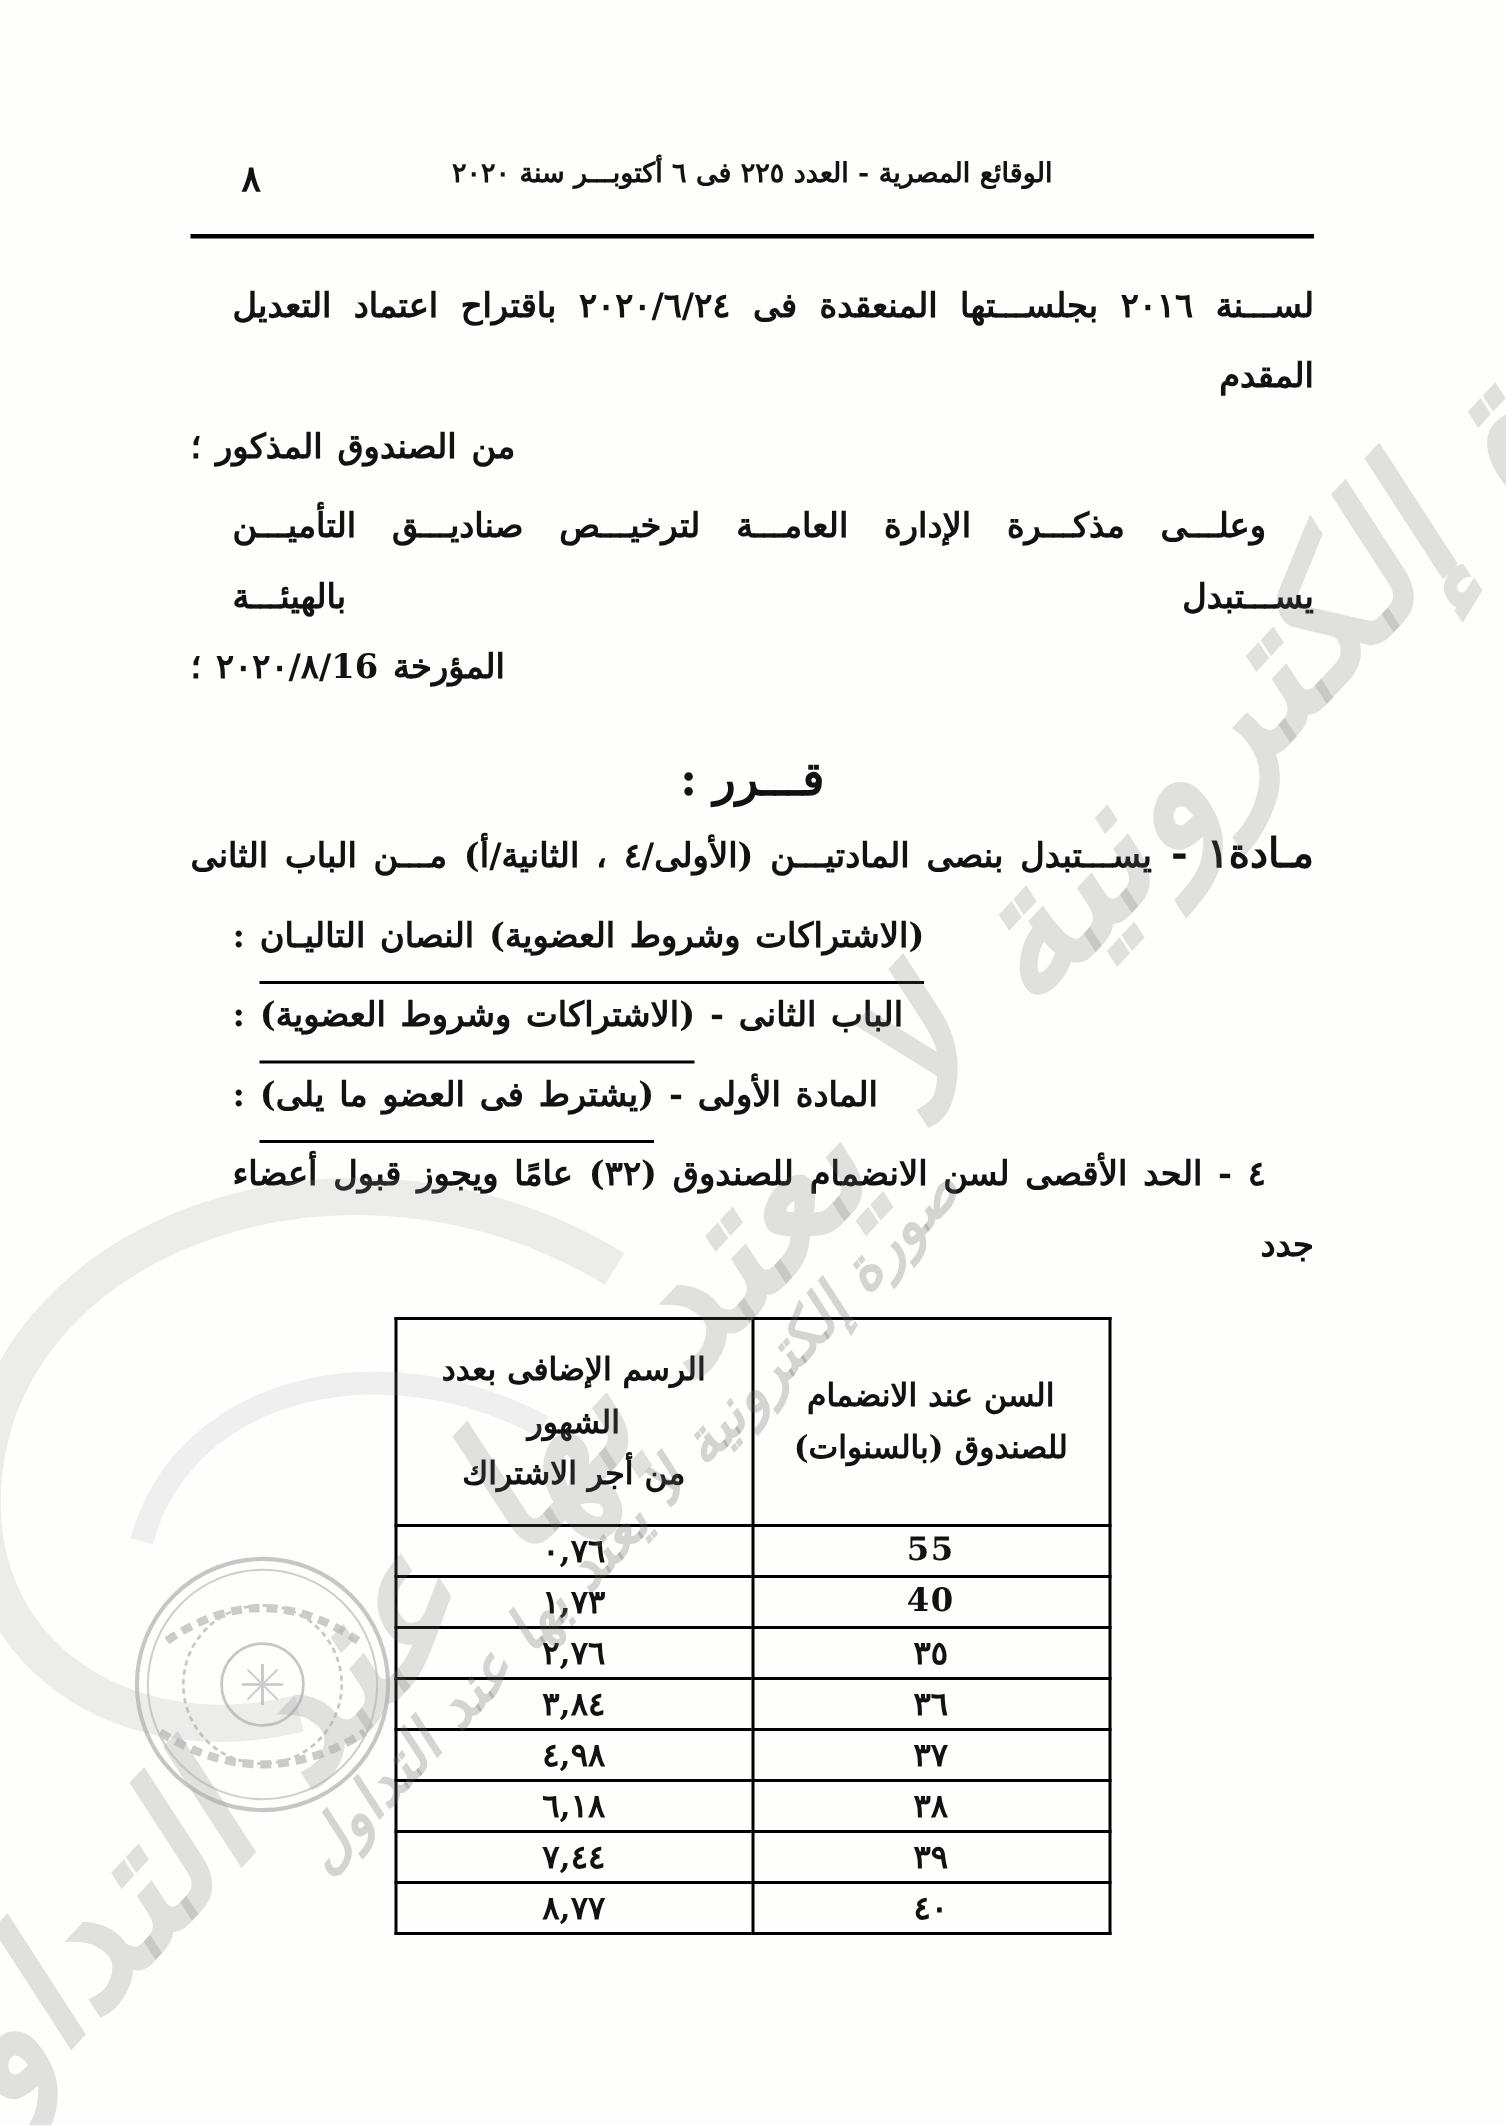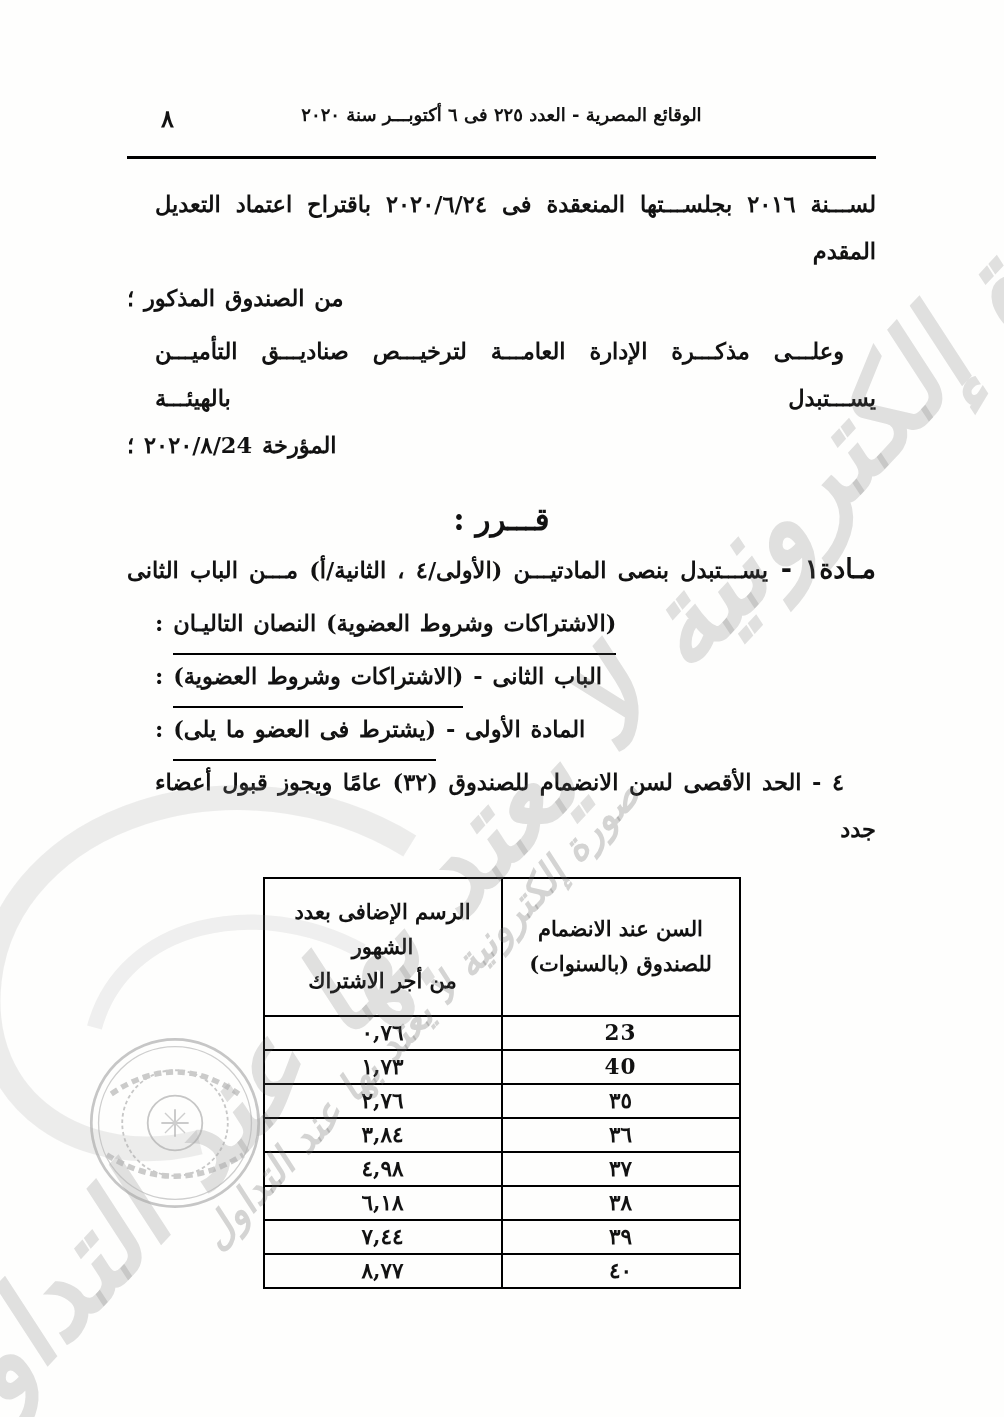--- a/index.html
+++ b/index.html
@@ -89,21 +89,21 @@
     <div class="header-row">
       <span class="gz-title">الوقائع المصرية - العدد ٢٢٥ فى ٦ أكتوبـــر سنة ٢٠٢٠</span>
       <span class="page-number">٨</span>
     </div>
     <div class="rule"></div>
 
     <p class="line just mt" style="margin-top:22px">لســـنة ٢٠١٦ بجلســـتها المنعقدة فى ٢٠٢٠/٦/٢٤ باقتراح اعتماد التعديل المقدم</p>
     <p class="line start">من الصندوق المذكور ؛</p>
 
     <p class="line just indent mt">وعلـــى مذكـــرة الإدارة العامـــة لترخيـــص صناديـــق التأميـــن يســـتبدل بالهيئـــة</p>
-    <p class="line start">المؤرخة ٢٠٢٠/٨/24 ؛</p>
+    <p class="line start">المؤرخة ٢٠٢٠/٨/16 ؛</p>
 
     <h2 class="decree">قـــرر :</h2>
 
     <p class="line just"><span class="article-label">مـادة١ - </span><span>يســـتبدل بنصى المادتيـــن (الأولى/٤ ، الثانية/أ) مـــن الباب الثانى</span></p>
 
     <p class="line start mt"><span class="u">(الاشتراكات وشروط العضوية) النصان التاليـان</span><span> :</span></p>
 
     <p class="line start mt"><span>الباب الثانى - </span><span class="u">(الاشتراكات وشروط العضوية)</span><span> :</span></p>
 
     <p class="line start mt"><span>المادة الأولى - </span><span class="u">(يشترط فى العضو ما يلى)</span><span> :</span></p>
@@ -118,21 +118,21 @@
             <div>للصندوق (بالسنوات)</div>
           </th>
           <th style="width:50%">
             <div>الرسم الإضافى بعدد الشهور</div>
             <div>من أجر الاشتراك</div>
           </th>
         </tr>
       </thead>
       <tbody>
           <tr>
-            <td>23</td>
+            <td>55</td>
             <td>٠,٧٦</td>
           </tr>
           <tr>
             <td>40</td>
             <td>١,٧٣</td>
           </tr>
           <tr>
             <td>٣٥</td>
             <td>٢,٧٦</td>
           </tr>

